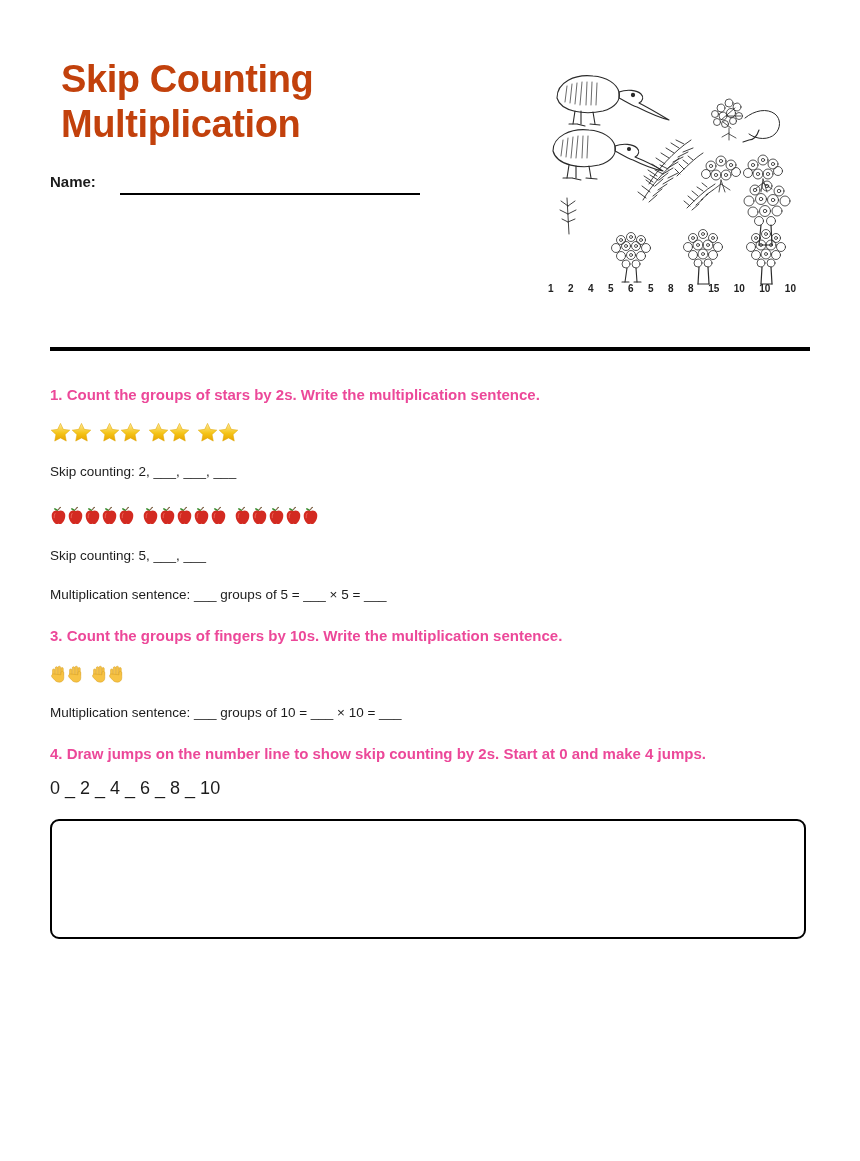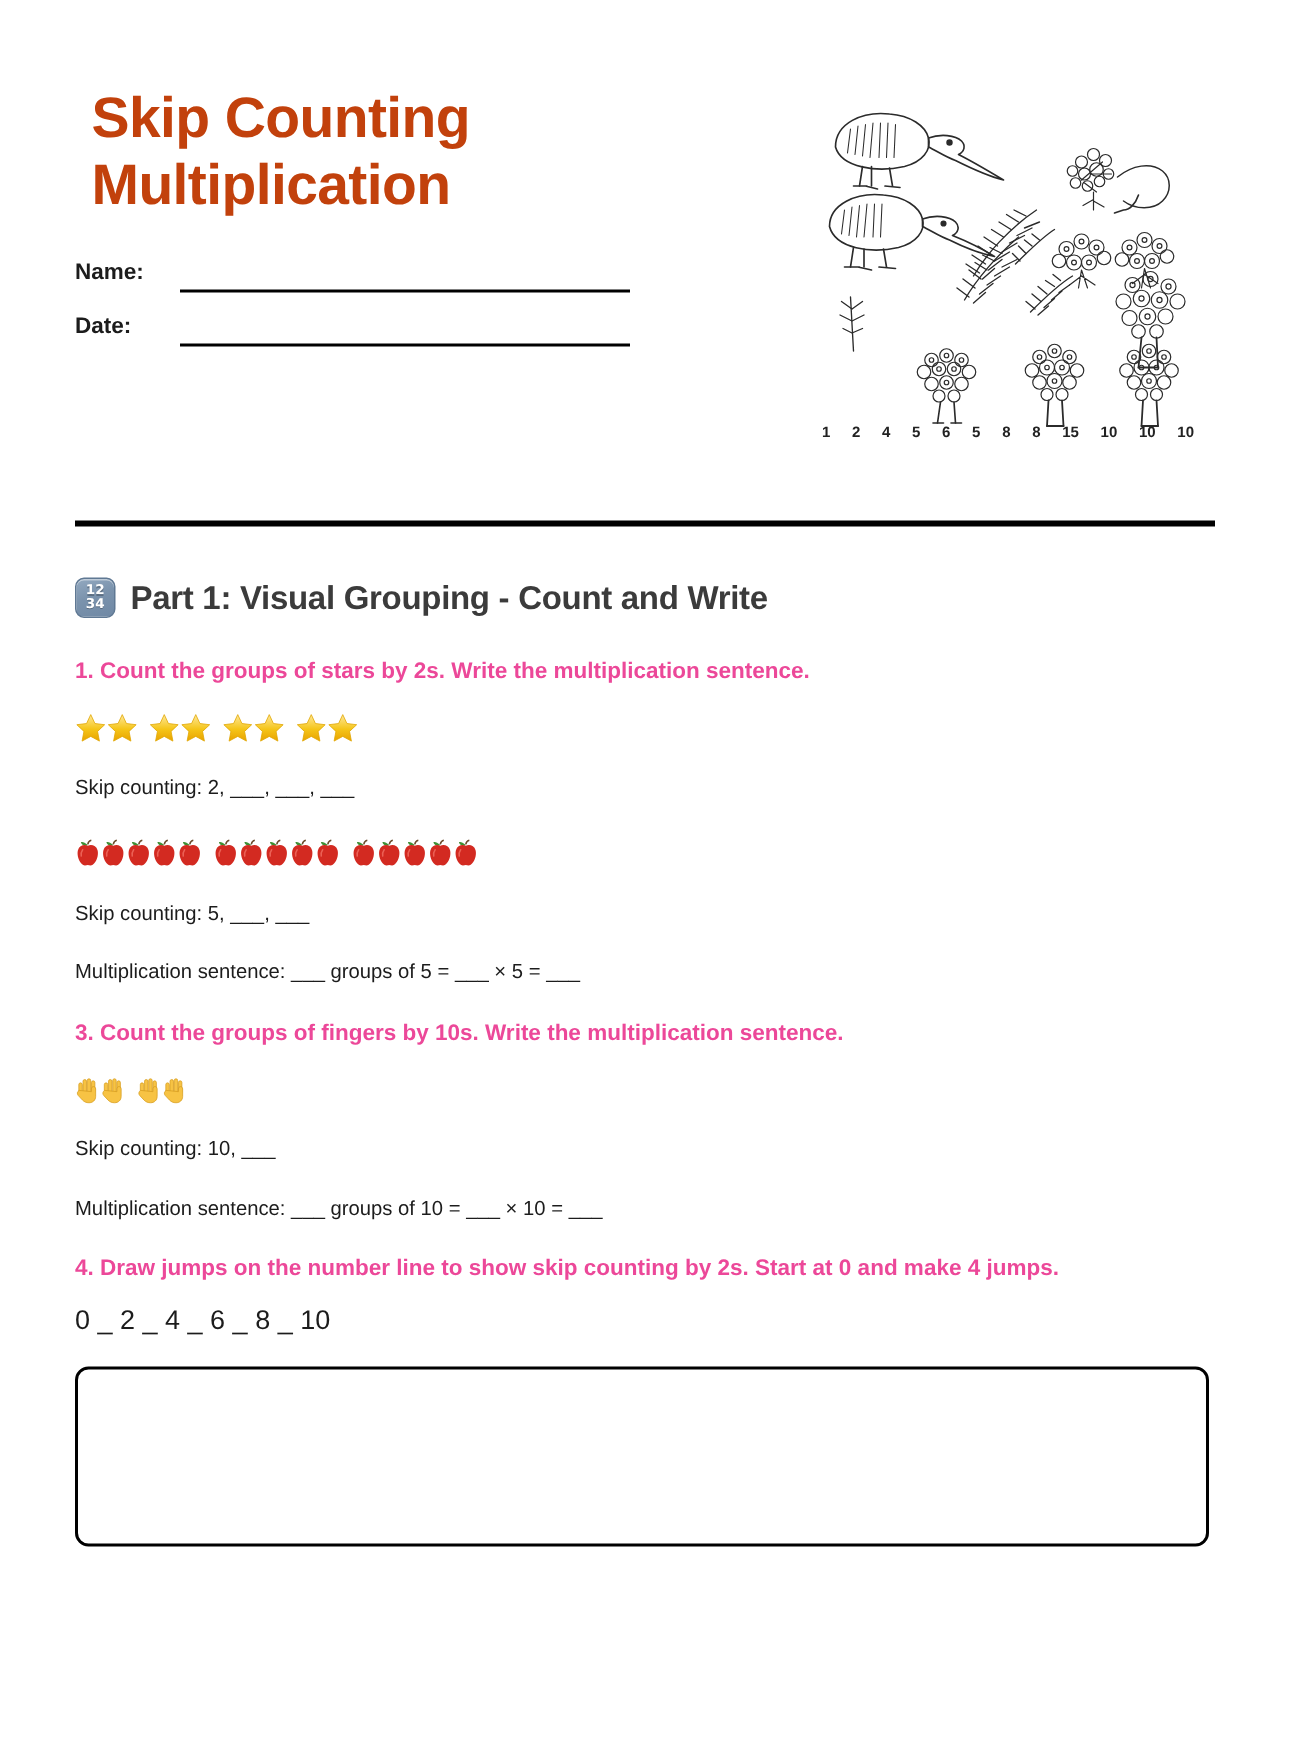--- a/index.html
+++ b/index.html
@@ -186,24 +186,20 @@
 
 <div class="page">
 
   <div class="header">
     <h1 class="worksheet-title">Skip Counting
 Multiplication</h1>
 
     <div class="field-rows">
       <div class="field-row">
         <span class="field-label">Name:</span>
-        <span class="field-line"></span>
-      </div>
-      <div class="field-row">
-        <span class="field-label">Date:</span>
         <span class="field-line"></span>
       </div>
     </div>
   </div>
 
   <div class="illustration">
     <svg viewBox="0 0 258 245" width="258" height="245" aria-hidden="true">
       <g fill="none" stroke="#2b2b2b" stroke-width="1.1" stroke-linecap="round" stroke-linejoin="round">
 
         <g>
@@ -409,27 +405,20 @@
     <span>15</span>
     <span>10</span>
     <span>10</span>
     <span>10</span>
   </div>
 
   <div class="divider"></div>
 
   <div class="content">
 
-    <div class="section-heading">
-      <span class="icon-numbers">
-        <span class="n n1">12</span>
-          <span class="n n2">34</span>
-      </span>
-      <span class="section-heading-text">Part 1: Visual Grouping - Count and Write</span>
-    </div>
 
     <div class="qblock">
       <p class="question">1. Count the groups of stars by 2s. Write the multiplication sentence.</p>
       <div class="emoji-row" id="row-q1">
           <span class="emoji-group">
             <span>
               <svg class="glyph" width="21" height="21" viewBox="0 0 24 24" aria-hidden="true">
                 <defs>
                   <linearGradient id="gS" x1="0" y1="0" x2="0" y2="1">
                     <stop offset="0%" stop-color="#ffe89a"></stop>
@@ -713,21 +702,20 @@
                   <rect x="3.0" y="5.6" width="2.7" height="9" rx="1.35"></rect>
                   <rect x="6.3" y="3.0" width="2.7" height="11" rx="1.35"></rect>
                   <rect x="9.6" y="2.4" width="2.7" height="11.6" rx="1.35"></rect>
                   <rect x="12.9" y="4.0" width="2.7" height="10" rx="1.35"></rect>
                   <path d="M3.2 11.5 C1.6 12.6, 1.4 14.2, 2.6 15.6 L6 19.2 C7.2 20.5, 9 21.2, 11 21.2 C14 21.2, 16.2 19.2, 16.2 16.2 L16.2 10.4 C16.2 9.2, 15.4 8.5, 14.5 8.5 C13.6 8.5, 12.9 9.2, 12.9 10.4 L12.9 12.5 L3.2 11.5 Z"></path>
                 </g>
               </svg>
             </span>
           </span>
         </div>
-      <p class="answer-line">Skip counting: 10, ___</p>
       <p class="answer-line">Multiplication sentence: ___ groups of 10 = ___ × 10 = ___</p>
     </div>
 
 
     <div class="qblock">
       <p class="question">4. Draw jumps on the number line to show skip counting by 2s. Start at 0 and make 4 jumps.</p>
       <p class="numberline-text">0 _ 2 _ 4 _ 6 _ 8 _ 10</p>
       <div class="work-box"></div>
     </div>
 

